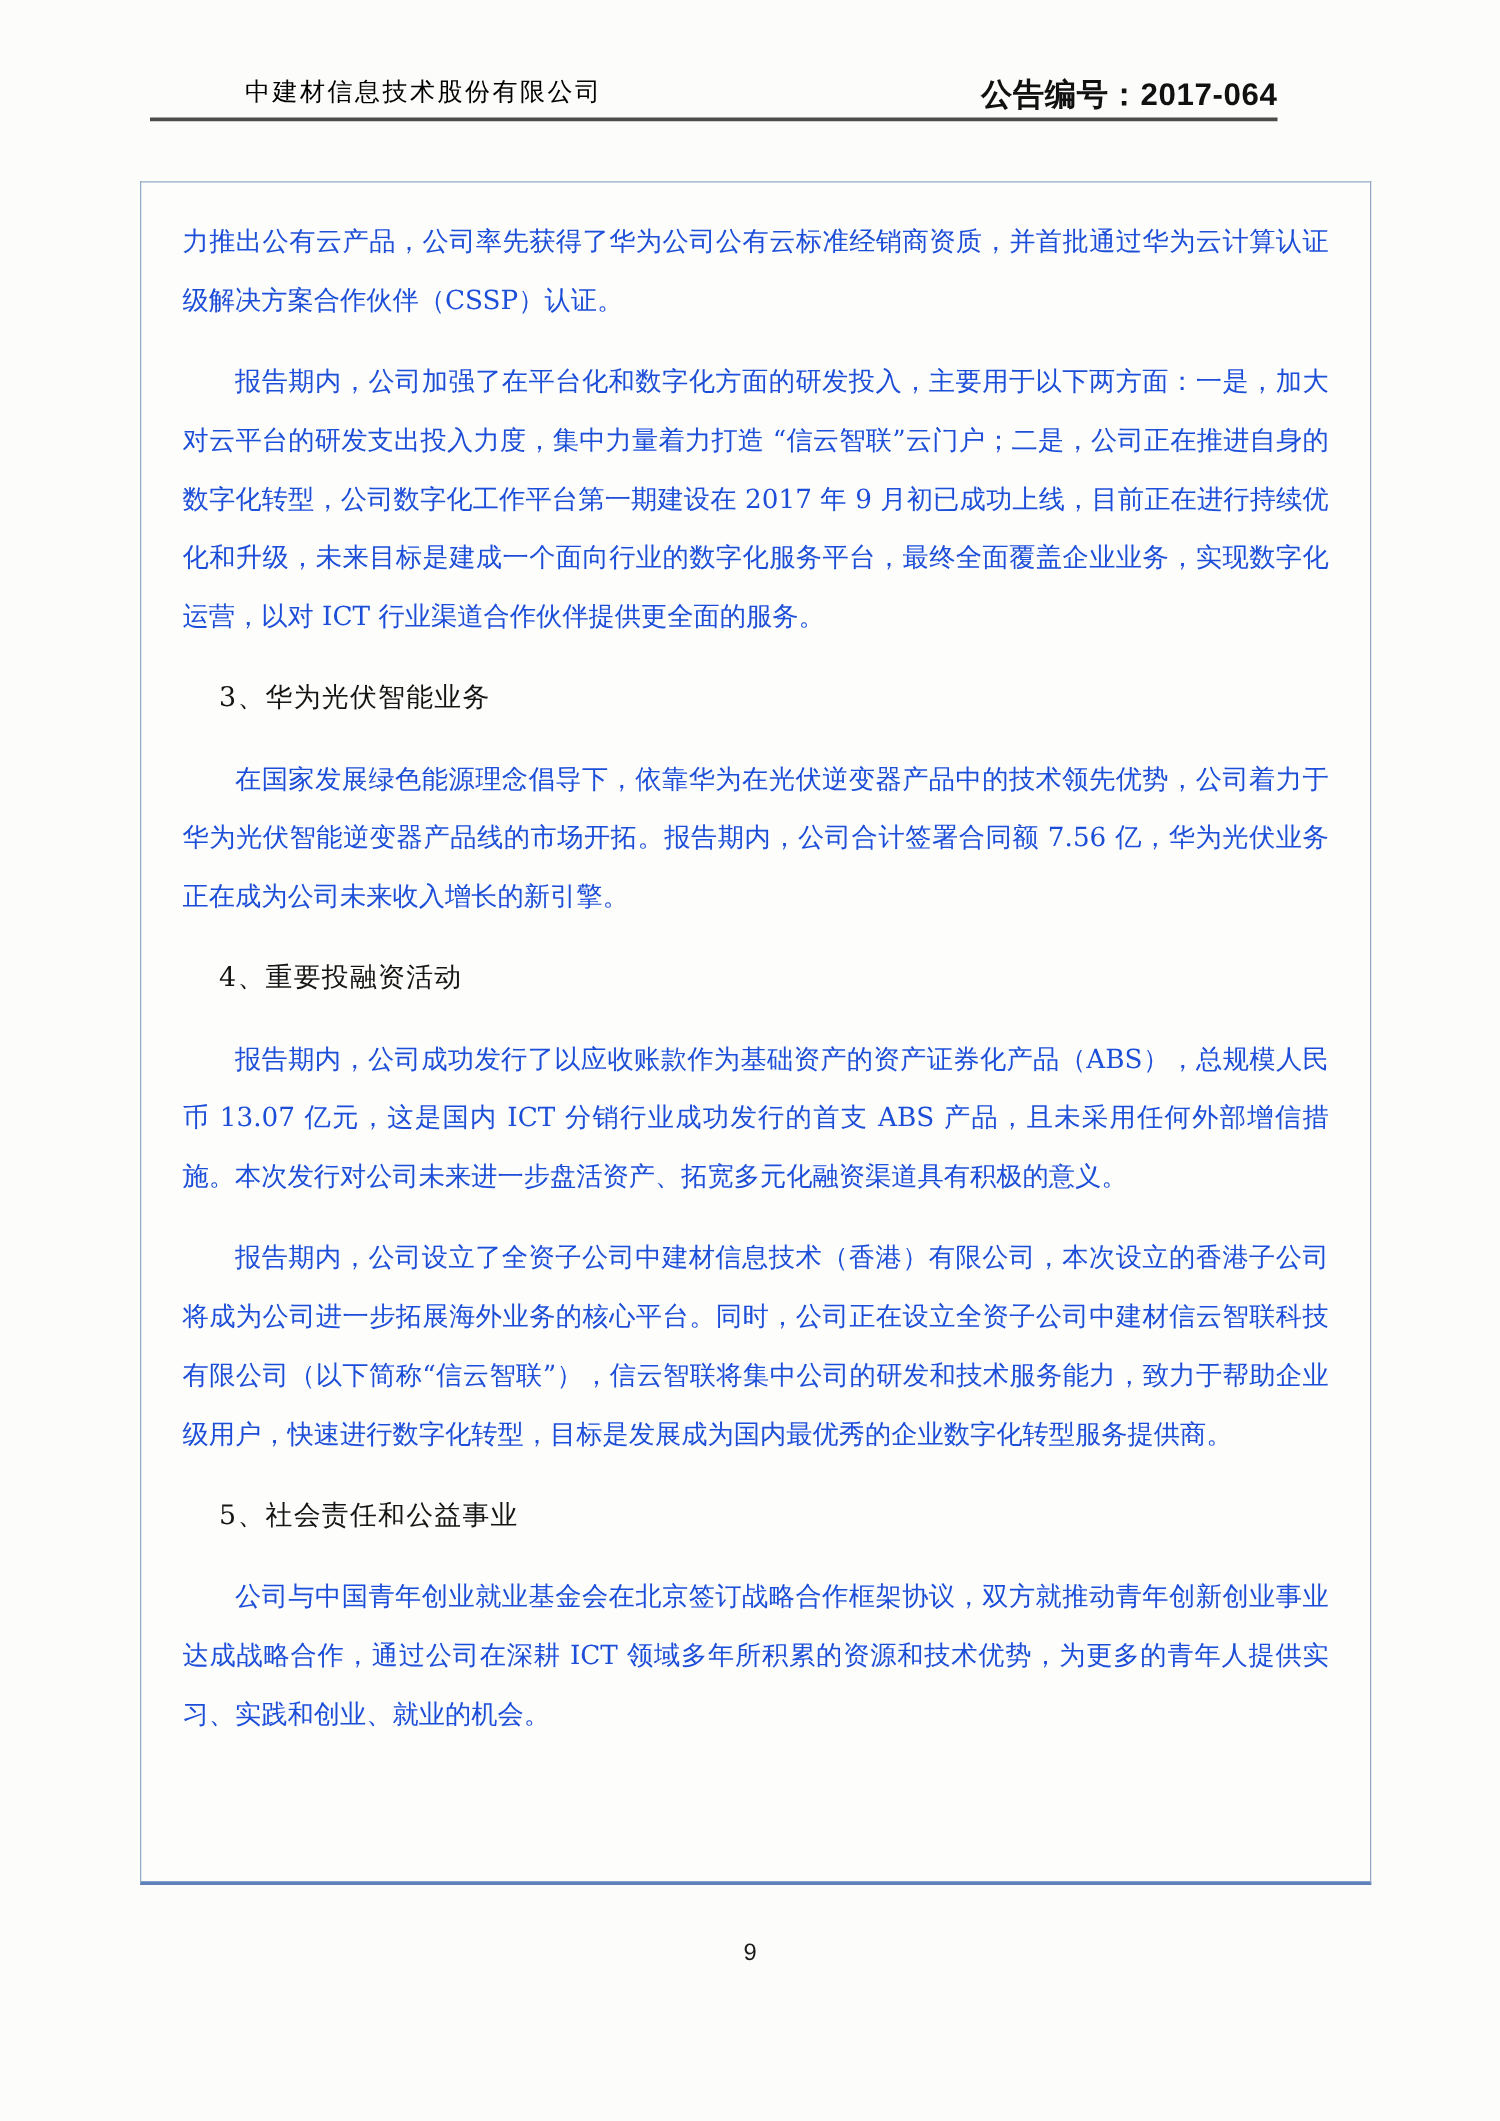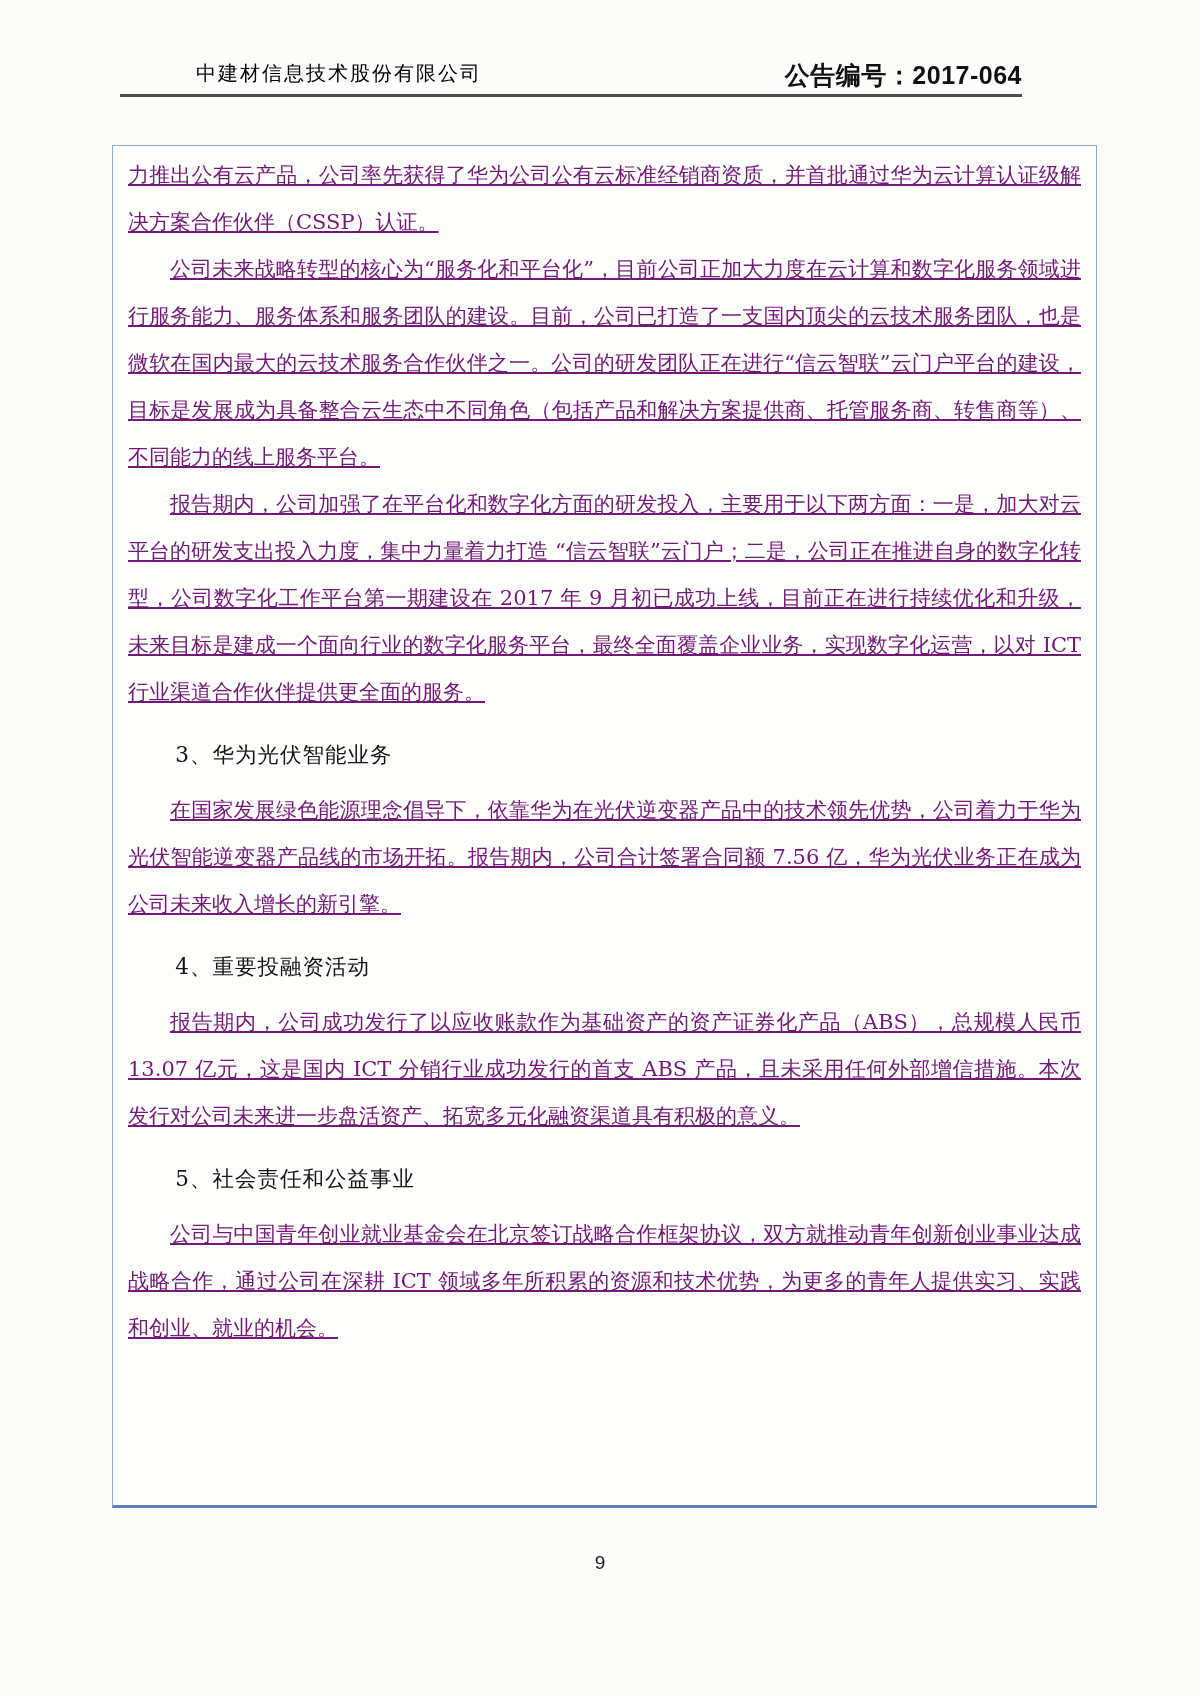--- a/index.html
+++ b/index.html
@@ -36,23 +36,22 @@
     box-sizing: border-box;
     border: 1px solid #92aac6;
     border-bottom: 3px solid #5d81b8;
     background: #fdfdfc;
     padding: 6px 15px 0 15px;
     overflow: hidden;
   }
   .para, .para-noindent {
     font-size: 21px; line-height: 47px;
     text-align: justify;
-    margin: 0;
-    color: #701a75;
-    text-decoration: underline;
+    margin: 18px;
+    color: #1d4ed8;
   }
   .para { text-indent: 2em; }
   .para-noindent { text-indent: 0; }
   .section-heading {
     font-size: 21.5px; line-height: 47px;
     font-weight: normal;
     text-indent: 2.2em;
     margin: 15px 0 9px 0;
     color: #151515;
     letter-spacing: 1px;
@@ -74,25 +73,25 @@
 
   <div class="header-announcement">
     <span>公告编号：</span><span>2017-064</span>
   </div>
 
   <div class="header-rule"></div>
 
   <div class="content-box" id="content-box">
 
   <div class="para-noindent">力推出公有云产品，公司率先获得了华为公司公有云标准经销商资质，并首批通过华为云计算认证级解决方案合作伙伴（CSSP）认证。</div>
-      <div class="para">公司未来战略转型的核心为“服务化和平台化”，目前公司正加大力度在云计算和数字化服务领域进行服务能力、服务体系和服务团队的建设。目前，公司已打造了一支国内顶尖的云技术服务团队，也是微软在国内最大的云技术服务合作伙伴之一。公司的研发团队正在进行“信云智联”云门户平台的建设，目标是发展成为具备整合云生态中不同角色（包括产品和解决方案提供商、托管服务商、转售商等）、不同能力的线上服务平台。</div>
       <div class="para">报告期内，公司加强了在平台化和数字化方面的研发投入，主要用于以下两方面：一是，加大对云平台的研发支出投入力度，集中力量着力打造 “信云智联”云门户；二是，公司正在推进自身的数字化转型，公司数字化工作平台第一期建设在 2017 年 9 月初已成功上线，目前正在进行持续优化和升级，未来目标是建成一个面向行业的数字化服务平台，最终全面覆盖企业业务，实现数字化运营，以对 ICT 行业渠道合作伙伴提供更全面的服务。</div>
       <div class="section-heading">3、华为光伏智能业务</div>
       <div class="para">在国家发展绿色能源理念倡导下，依靠华为在光伏逆变器产品中的技术领先优势，公司着力于华为光伏智能逆变器产品线的市场开拓。报告期内，公司合计签署合同额 7.56 亿，华为光伏业务正在成为公司未来收入增长的新引擎。</div>
       <div class="section-heading">4、重要投融资活动</div>
       <div class="para">报告期内，公司成功发行了以应收账款作为基础资产的资产证券化产品（ABS），总规模人民币 13.07 亿元，这是国内 ICT 分销行业成功发行的首支 ABS 产品，且未采用任何外部增信措施。本次发行对公司未来进一步盘活资产、拓宽多元化融资渠道具有积极的意义。</div>
+      <div class="para">报告期内，公司设立了全资子公司中建材信息技术（香港）有限公司，本次设立的香港子公司将成为公司进一步拓展海外业务的核心平台。同时，公司正在设立全资子公司中建材信云智联科技有限公司（以下简称“信云智联”），信云智联将集中公司的研发和技术服务能力，致力于帮助企业级用户，快速进行数字化转型，目标是发展成为国内最优秀的企业数字化转型服务提供商。</div>
       <div class="section-heading">5、社会责任和公益事业</div>
       <div class="para">公司与中国青年创业就业基金会在北京签订战略合作框架协议，双方就推动青年创新创业事业达成战略合作，通过公司在深耕 ICT 领域多年所积累的资源和技术优势，为更多的青年人提供实习、实践和创业、就业的机会。</div>
     </div>
 
   <div class="page-number">9</div>
 
 </div>
 
 </body></html>

